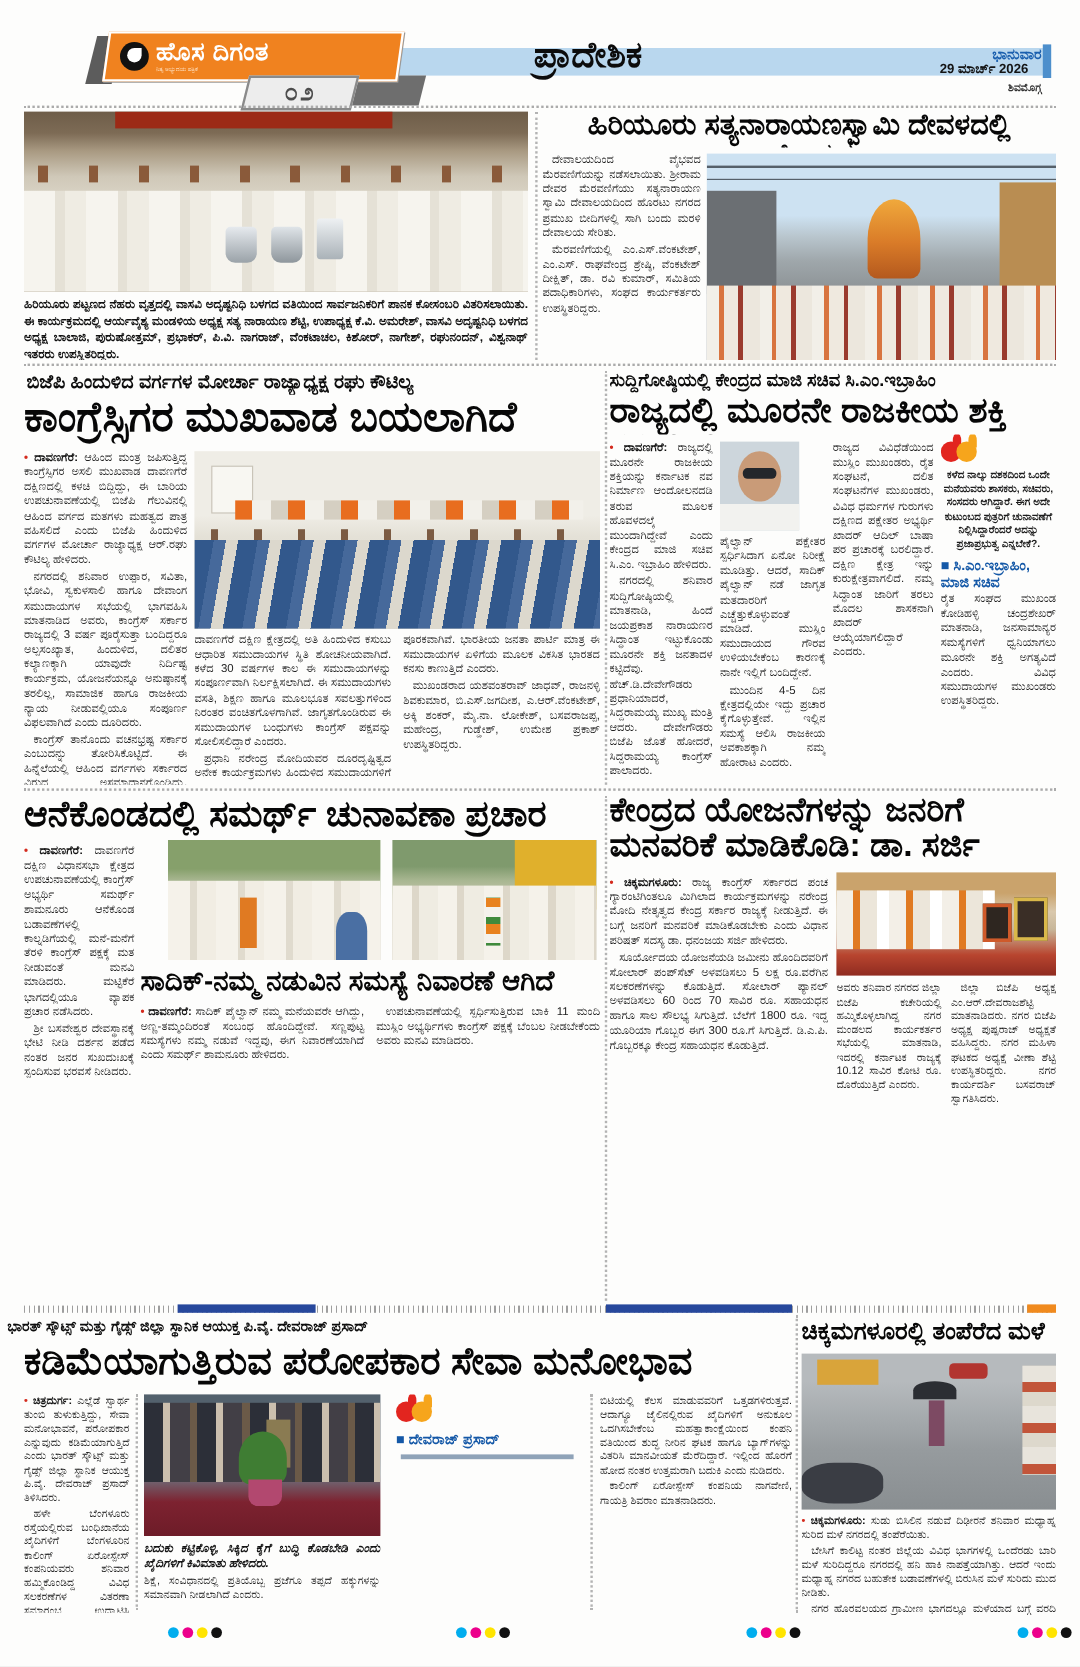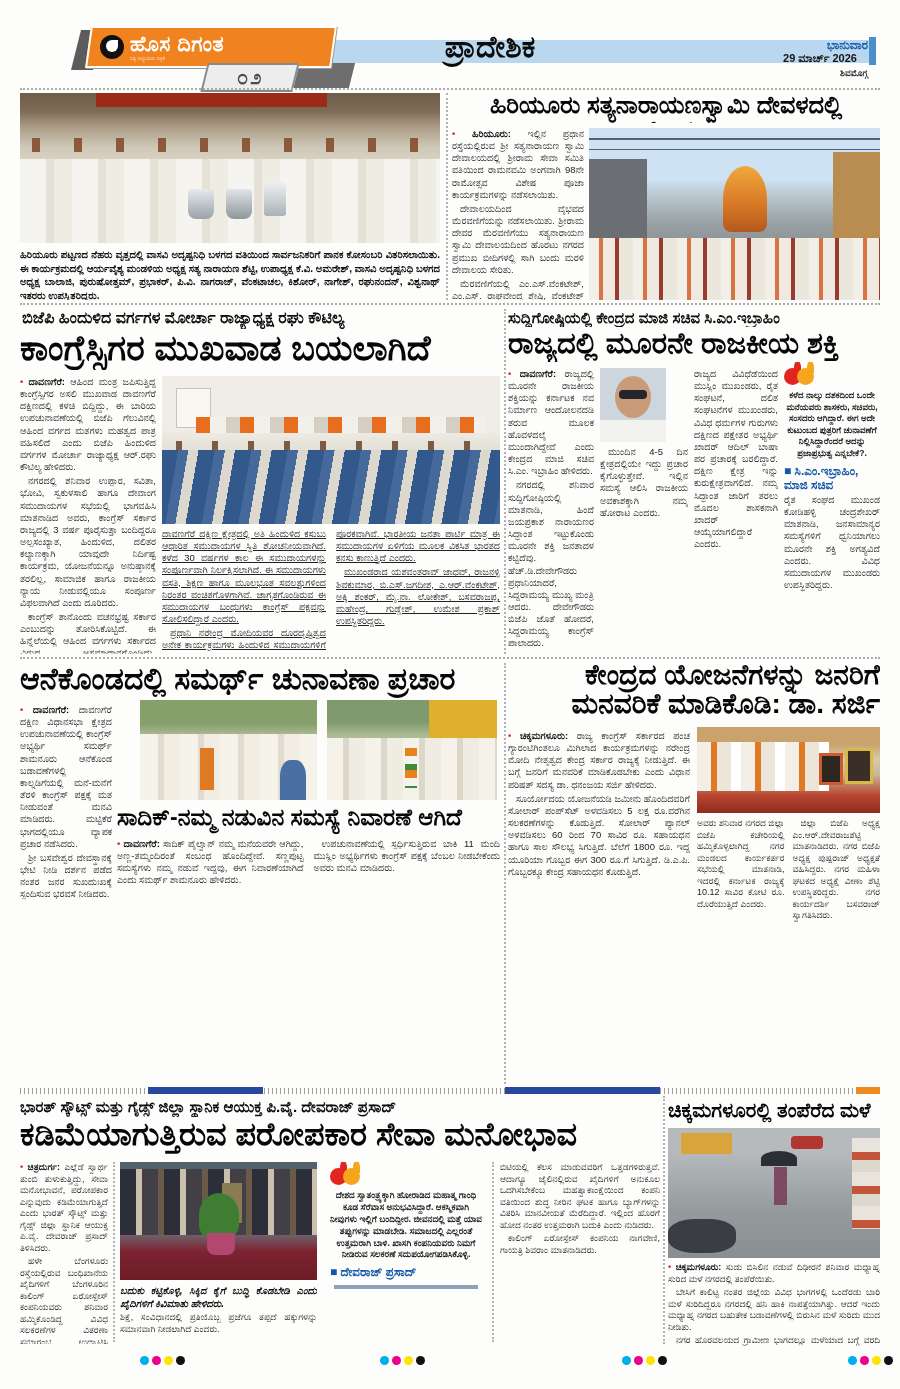--- a/index.html
+++ b/index.html
@@ -93,21 +93,20 @@
     <div style="bottom:16%;left:40%;width:26px;height:30px;border-radius:4px 4px 8px 8px;background:linear-gradient(180deg,#e6eaee,#9aa2a8);"></div>
     <div style="bottom:16%;left:49%;width:26px;height:30px;border-radius:4px 4px 8px 8px;background:linear-gradient(180deg,#dfe4e8,#8e969c);"></div>
     <div style="bottom:18%;left:58%;width:22px;height:34px;border-radius:3px;background:linear-gradient(180deg,#eef1f3,#aab2b8);"></div>
   </div>
   <div class="caption" style="position:absolute;left:20px;top:248px;width:420px;height:52px;">ಹಿರಿಯೂರು ಪಟ್ಟಣದ ನೆಹರು ವೃತ್ತದಲ್ಲಿ ವಾಸವಿ ಅದೃಷ್ಟನಿಧಿ ಬಳಗದ ವತಿಯಿಂದ ಸಾರ್ವಜನಿಕರಿಗೆ ಪಾನಕ ಕೋಸಂಬರಿ ವಿತರಿಸಲಾಯಿತು. ಈ ಕಾರ್ಯಕ್ರಮದಲ್ಲಿ ಆರ್ಯವೈಶ್ಯ ಮಂಡಳಿಯ ಅಧ್ಯಕ್ಷ ಸತ್ಯ ನಾರಾಯಣ ಶೆಟ್ಟಿ, ಉಪಾಧ್ಯಕ್ಷ ಕೆ.ವಿ. ಅಮರೇಶ್, ವಾಸವಿ ಅದೃಷ್ಟನಿಧಿ ಬಳಗದ ಅಧ್ಯಕ್ಷ ಬಾಲಾಜಿ, ಪುರುಷೋತ್ತಮ್, ಪ್ರಭಾಕರ್, ಪಿ.ವಿ. ನಾಗರಾಜ್, ವೆಂಕಟಾಚಲ, ಕಿಶೋರ್, ನಾಗೇಶ್, ರಘುನಂದನ್, ವಿಶ್ವನಾಥ್ ಇತರರು ಉಪಸ್ಥಿತರಿದ್ದರು.</div>
 
   <div class="vsep" style="left:446px;top:93px;height:207px;"></div>
 
   <div class="headline" style="position:absolute;left:452px;top:93px;width:428px;height:30px;font-size:24px;text-align:center;">ಹಿರಿಯೂರು ಸತ್ಯನಾರಾಯಣಸ್ವಾಮಿ ದೇವಳದಲ್ಲಿ ರಾಮೋತ್ಸವ</div>
   <div class="bodytext" style="position:absolute;left:452px;top:128px;width:132px;height:172px;">
-    <p class="first"><span class="bu"></span><span class="dl">ಹಿರಿಯೂರು</span><span>ಇಲ್ಲಿನ ಪ್ರಧಾನ ರಸ್ತೆಯಲ್ಲಿರುವ ಶ್ರೀ ಸತ್ಯನಾರಾಯಣ ಸ್ವಾಮಿ ದೇವಾಲಯದಲ್ಲಿ ಶ್ರೀರಾಮ ಸೇವಾ ಸಮಿತಿ ವತಿಯಿಂದ ರಾಮನವಮಿ ಅಂಗವಾಗಿ 98ನೇ ರಾಮೋತ್ಸವ ವಿಶೇಷ ಪೂಜಾ ಕಾರ್ಯಕ್ರಮಗಳನ್ನು ನಡೆಸಲಾಯಿತು.</span></p>
     <p>ದೇವಾಲಯದಿಂದ ವೈಭವದ ಮೆರವಣಿಗೆಯನ್ನು ನಡೆಸಲಾಯಿತು. ಶ್ರೀರಾಮ ದೇವರ ಮೆರವಣಿಗೆಯು ಸತ್ಯನಾರಾಯಣ ಸ್ವಾಮಿ ದೇವಾಲಯದಿಂದ ಹೊರಟು ನಗರದ ಪ್ರಮುಖ ಬೀದಿಗಳಲ್ಲಿ ಸಾಗಿ ಬಂದು ಮರಳಿ ದೇವಾಲಯ ಸೇರಿತು.</p>
     <p>ಮೆರವಣಿಗೆಯಲ್ಲಿ ಎಂ.ಎಸ್.ವೆಂಕಟೇಶ್, ಎಂ.ಎಸ್. ರಾಘವೇಂದ್ರ ಶ್ರೇಷ್ಠಿ, ವೆಂಕಟೇಶ್ ದೀಕ್ಷಿತ್, ಡಾ. ರವಿ ಕುಮಾರ್, ಸಮಿತಿಯ ಪದಾಧಿಕಾರಿಗಳು, ಸಂಘದ ಕಾರ್ಯಕರ್ತರು ಉಪಸ್ಥಿತರಿದ್ದರು.</p>
   </div>
   <div class="photo" style="left:589px;top:128px;width:291px;height:172px;background:linear-gradient(180deg,#cde2f2 0 30%,#b9c6ce 40%,#9fa7ab 52%,#8d9396 66%,#7e8486 100%);">
     <div style="top:18%;left:0;width:20%;height:50%;background:#6b6f73;"></div>
     <div style="top:14%;right:0;width:16%;height:56%;background:#b98d52;"></div>
     <div style="top:6%;left:0;right:0;height:2px;background:#55606a;"></div>
     <div style="top:12%;left:0;right:0;height:1px;background:#55606a;"></div>
     <div style="top:22%;left:46%;width:44px;height:66px;border-radius:50% 50% 8px 8px;background:linear-gradient(180deg,#f0a93c,#d97b28 55%,#b4591e);"></div>
     <div style="bottom:0;left:0;right:0;height:36%;background:repeating-linear-gradient(90deg,#f2efe8 0 10px,#d8743f 10px 14px,#efe9df 14px 26px,#9a3b2e 26px 30px,#ece7dd 30px 44px);"></div>
@@ -121,40 +120,41 @@
     <p class="first"><span class="bu"></span><span class="dl">ದಾವಣಗೆರೆ</span><span>ಆಹಿಂದ ಮಂತ್ರ ಜಪಿಸುತ್ತಿದ್ದ ಕಾಂಗ್ರೆಸ್ಸಿಗರ ಅಸಲಿ ಮುಖವಾಡ ದಾವಣಗೆರೆ ದಕ್ಷಿಣದಲ್ಲಿ ಕಳಚಿ ಬಿದ್ದಿದ್ದು, ಈ ಬಾರಿಯ ಉಪಚುನಾವಣೆಯಲ್ಲಿ ಬಿಜೆಪಿ ಗೆಲುವಿನಲ್ಲಿ ಆಹಿಂದ ವರ್ಗದ ಮತಗಳು ಮಹತ್ವದ ಪಾತ್ರ ವಹಿಸಲಿದೆ ಎಂದು ಬಿಜೆಪಿ ಹಿಂದುಳಿದ ವರ್ಗಗಳ ಮೋರ್ಚಾ ರಾಜ್ಯಾಧ್ಯಕ್ಷ ಆರ್.ರಘು ಕೌಟಿಲ್ಯ ಹೇಳಿದರು.</span></p>
     <p>ನಗರದಲ್ಲಿ ಶನಿವಾರ ಉಪ್ಪಾರ, ಸವಿತಾ, ಭೋವಿ, ಸ್ವಕುಳಸಾಲಿ ಹಾಗೂ ದೇವಾಂಗ ಸಮುದಾಯಗಳ ಸಭೆಯಲ್ಲಿ ಭಾಗವಹಿಸಿ ಮಾತನಾಡಿದ ಅವರು, ಕಾಂಗ್ರೆಸ್ ಸರ್ಕಾರ ರಾಜ್ಯದಲ್ಲಿ 3 ವರ್ಷ ಪೂರೈಸುತ್ತಾ ಬಂದಿದ್ದರೂ ಅಲ್ಪಸಂಖ್ಯಾತ, ಹಿಂದುಳಿದ, ದಲಿತರ ಕಲ್ಯಾಣಕ್ಕಾಗಿ ಯಾವುದೇ ನಿರ್ದಿಷ್ಟ ಕಾರ್ಯಕ್ರಮ, ಯೋಜನೆಯನ್ನೂ ಅನುಷ್ಠಾನಕ್ಕೆ ತರಲಿಲ್ಲ, ಸಾಮಾಜಿಕ ಹಾಗೂ ರಾಜಕೀಯ ನ್ಯಾಯ ನೀಡುವಲ್ಲಿಯೂ ಸಂಪೂರ್ಣ ವಿಫಲವಾಗಿದೆ ಎಂದು ದೂರಿದರು.</p>
     <p>ಕಾಂಗ್ರೆಸ್ ತಾನೊಂದು ವಚನಭ್ರಷ್ಟ ಸರ್ಕಾರ ಎಂಬುದನ್ನು ತೋರಿಸಿಕೊಟ್ಟಿದೆ. ಈ ಹಿನ್ನೆಲೆಯಲ್ಲಿ ಆಹಿಂದ ವರ್ಗಗಳು ಸರ್ಕಾರದ ವಿರುದ್ಧ ಅಸಮಾಧಾನಗೊಂಡಿದ್ದು, ಉಪಚುನಾವಣೆ ಫಲಿತಾಂಶವು 2028ರ ಸಾರ್ವತ್ರಿಕ ವಿಧಾನಸಭಾ ಚುನಾವಣೆಯಲ್ಲಿ ಬಿಜೆಪಿ ಸರ್ಕಾರ ಅಧಿಕಾರಕ್ಕೆ ಬರಲು ಮುನ್ನುಡಿ ಬರೆಯಲಿದೆ ಎಂದು ಅವರು ವಿಶ್ವಾಸ ವ್ಯಕ್ತಪಡಿಸಿದರು.</p>
   </div>
   <div class="photo" style="left:162px;top:376px;width:338px;height:148px;background:linear-gradient(180deg,#efede6 0 36%,#e4e1d7 48%,#d6d2c6 100%);">
     <div style="top:8%;left:4%;width:10%;height:26%;background:#f8f7f2;border:1px solid #c9c4b8;"></div>
     <div style="top:28%;left:10%;right:4%;height:16px;background:repeating-linear-gradient(90deg,#e86d1f 0 14px,#f2f0ea 14px 30px,#d5cfc2 30px 44px);"></div>
     <div style="top:44%;left:0;right:0;height:10px;background:repeating-linear-gradient(90deg,transparent 0 14px,#7b5b43 14px 20px,transparent 20px 36px);"></div>
     <div style="bottom:0;left:0;right:0;height:50%;background:repeating-linear-gradient(100deg,#32588c 0 16px,#46699b 16px 26px,#dcd8cd 26px 36px);"></div>
   </div>
-  <div class="bodytext" style="position:absolute;left:162px;top:528px;width:338px;height:126px;column-count:2;column-gap:10px;text-decoration:underline;">
+  <div class="bodytext" style="position:absolute;left:162px;top:528px;width:338px;height:126px;column-count:2;column-gap:10px;">
     <p class="first">ದಾವಣಗೆರೆ ದಕ್ಷಿಣ ಕ್ಷೇತ್ರದಲ್ಲಿ ಅತಿ ಹಿಂದುಳಿದ ಕಸುಬು ಆಧಾರಿತ ಸಮುದಾಯಗಳ ಸ್ಥಿತಿ ಶೋಚನೀಯವಾಗಿದೆ. ಕಳೆದ 30 ವರ್ಷಗಳ ಕಾಲ ಈ ಸಮುದಾಯಗಳನ್ನು ಸಂಪೂರ್ಣವಾಗಿ ನಿರ್ಲಕ್ಷಿಸಲಾಗಿದೆ. ಈ ಸಮುದಾಯಗಳು ವಸತಿ, ಶಿಕ್ಷಣ ಹಾಗೂ ಮೂಲಭೂತ ಸವಲತ್ತುಗಳಿಂದ ನಿರಂತರ ವಂಚಿತಗೊಳಗಾಗಿವೆ. ಜಾಗೃತಗೊಂಡಿರುವ ಈ ಸಮುದಾಯಗಳ ಬಂಧುಗಳು ಕಾಂಗ್ರೆಸ್ ಪಕ್ಷವನ್ನು ಸೋಲಿಸಲಿದ್ದಾರೆ ಎಂದರು.</p>
     <p>ಪ್ರಧಾನಿ ನರೇಂದ್ರ ಮೋದಿಯವರ ದೂರದೃಷ್ಟಿತ್ವದ ಅನೇಕ ಕಾರ್ಯಕ್ರಮಗಳು ಹಿಂದುಳಿದ ಸಮುದಾಯಗಳಿಗೆ ಪೂರಕವಾಗಿವೆ. ಭಾರತೀಯ ಜನತಾ ಪಾರ್ಟಿ ಮಾತ್ರ ಈ ಸಮುದಾಯಗಳ ಏಳಿಗೆಯ ಮೂಲಕ ವಿಕಸಿತ ಭಾರತದ ಕನಸು ಕಾಣುತ್ತಿದೆ ಎಂದರು.</p>
     <p>ಮುಖಂಡರಾದ ಯಶವಂತರಾವ್ ಜಾಧವ್, ರಾಜನಳ್ಳಿ ಶಿವಕುಮಾರ, ಬಿ.ಎಸ್.ಜಗದೀಶ, ಎ.ಆರ್.ವೆಂಕಟೇಶ್, ಅಕ್ಕಿ ಶಂಕರ್, ಮೈ.ನಾ. ಲೋಕೇಶ್, ಬಸವರಾಜಪ್ಪ, ಮಹೇಂದ್ರ, ಗುಡ್ಡೇಶ್, ಉಮೇಶ ಪ್ರಕಾಶ್ ಉಪಸ್ಥಿತರಿದ್ದರು.</p>
   </div>
 
   <div class="vsep" style="left:504px;top:309px;height:345px;"></div>
 
   <div class="kicker" style="position:absolute;left:508px;top:309px;width:372px;height:18px;font-size:15px;">ಸುದ್ದಿಗೋಷ್ಠಿಯಲ್ಲಿ ಕೇಂದ್ರದ ಮಾಜಿ ಸಚಿವ ಸಿ.ಎಂ.ಇಬ್ರಾಹಿಂ</div>
   <div class="headline" style="position:absolute;left:508px;top:328px;width:372px;height:34px;font-size:29px;">ರಾಜ್ಯದಲ್ಲಿ ಮೂರನೇ ರಾಜಕೀಯ ಶಕ್ತಿ ತರುತ್ತೇವೆ</div>
   <div class="bodytext" style="position:absolute;left:508px;top:368px;width:86px;height:286px;">
     <p class="first"><span class="bu"></span><span class="dl">ದಾವಣಗೆರೆ</span><span>ರಾಜ್ಯದಲ್ಲಿ ಮೂರನೇ ರಾಜಕೀಯ ಶಕ್ತಿಯನ್ನು ಕರ್ನಾಟಕ ನವ ನಿರ್ಮಾಣ ಆಂದೋಲನದಡಿ ತರುವ ಮೂಲಕ ಹೊವಳದಲ್ಕೆ ಮುಂದಾಗಿದ್ದೇವೆ ಎಂದು ಕೇಂದ್ರದ ಮಾಜಿ ಸಚಿವ ಸಿ.ಎಂ. ಇಬ್ರಾಹಿಂ ಹೇಳಿದರು.</span></p>
     <p>ನಗರದಲ್ಲಿ ಶನಿವಾರ ಸುದ್ದಿಗೋಷ್ಠಿಯಲ್ಲಿ ಮಾತನಾಡಿ, ಹಿಂದೆ ಜಯಪ್ರಕಾಶ ನಾರಾಯಣರ ಸಿದ್ಧಾಂತ ಇಟ್ಟುಕೊಂಡು ಮೂರನೇ ಶಕ್ತಿ ಜನತಾದಳ ಕಟ್ಟಿದೆವು. ಹೆಚ್.ಡಿ.ದೇವೇಗೌಡರು ಪ್ರಧಾನಿಯಾದರೆ, ಸಿದ್ದರಾಮಯ್ಯ ಮುಖ್ಯ ಮಂತ್ರಿ ಆದರು. ದೇವೇಗೌಡರು ಬಿಜೆಪಿ ಜೊತೆ ಹೋದರೆ, ಸಿದ್ದರಾಮಯ್ಯ ಕಾಂಗ್ರೆಸ್ ಪಾಲಾದರು.</p>
   </div>
   <div class="photo" style="left:600px;top:368px;width:66px;height:74px;background:#cdd6dc;">
     <div style="top:8px;left:15px;width:36px;height:42px;border-radius:50%;background:#c99b78;"></div>
     <div style="top:22px;left:19px;width:28px;height:9px;border-radius:4px;background:#23262b;"></div>
     <div style="bottom:0;left:0;right:0;height:22px;background:#f2f2ef;"></div>
   </div>
   <div class="bodytext" style="position:absolute;left:600px;top:446px;width:88px;height:208px;">
+    <p class="first">ಪೈಲ್ವಾನ್ ಪಕ್ಷೇತರ ಸ್ಪರ್ಧಿಸಿದಾಗ ಏನೋ ನಿರೀಕ್ಷೆ ಮೂಡಿತ್ತು. ಆದರೆ, ಸಾದಿಕ್ ಪೈಲ್ವಾನ್ ನಡೆ ಜಾಗೃತ ಮತದಾರರಿಗೆ ಎಚ್ಚೆತ್ತುಕೊಳ್ಳುವಂತೆ ಮಾಡಿದೆ. ಮುಸ್ಲಿಂ ಸಮುದಾಯದ ಗೌರವ ಉಳಿಯಬೇಕೆಂಬ ಕಾರಣಕ್ಕೆ ನಾನೇ ಇಲ್ಲಿಗೆ ಬಂದಿದ್ದೇನೆ.</p>
     <p>ಮುಂದಿನ 4-5 ದಿನ ಕ್ಷೇತ್ರದಲ್ಲಿಯೇ ಇದ್ದು ಪ್ರಚಾರ ಕೈಗೊಳ್ಳುತ್ತೇವೆ. ಇಲ್ಲಿನ ಸಮಸ್ಯೆ ಆಲಿಸಿ ರಾಜಕೀಯ ಅವಕಾಶಕ್ಕಾಗಿ ನಮ್ಮ ಹೋರಾಟ ಎಂದರು.</p>
   </div>
   <div class="bodytext" style="position:absolute;left:694px;top:368px;width:84px;height:286px;">
     <p class="first">ರಾಜ್ಯದ ವಿವಿಧೆಡೆಯಿಂದ ಮುಸ್ಲಿಂ ಮುಖಂಡರು, ರೈತ ಸಂಘಟನೆ, ದಲಿತ ಸಂಘಟನೆಗಳ ಮುಖಂಡರು, ವಿವಿಧ ಧರ್ಮಗಳ ಗುರುಗಳು ದಕ್ಷಿಣದ ಪಕ್ಷೇತರ ಅಭ್ಯರ್ಥಿ ಖಾದರ್ ಆದಿಲ್ ಬಾಷಾ ಪರ ಪ್ರಚಾರಕ್ಕೆ ಬರಲಿದ್ದಾರೆ. ದಕ್ಷಿಣ ಕ್ಷೇತ್ರ ಇನ್ನು ಕುರುಕ್ಷೇತ್ರವಾಗಲಿದೆ. ನಮ್ಮ ಸಿದ್ಧಾಂತ ಜಾರಿಗೆ ತರಲು ಮೊದಲ ಶಾಸಕನಾಗಿ ಖಾದರ್ ಆಯ್ಕೆಯಾಗಲಿದ್ದಾರೆ ಎಂದರು.</p>
   </div>
   <div class="quote-block" style="position:absolute;left:784px;top:362px;width:96px;height:128px;">
     <div class="qmarks">
         <span class="qm red"></span>
         <span class="qm yel"></span>
       </div>
@@ -184,41 +184,41 @@
     <div style="bottom:12%;left:46%;width:12px;height:40px;background:repeating-linear-gradient(180deg,#e8821f 0 8px,#f4f2ec 8px 16px,#3f8a3c 16px 22px);"></div>
   </div>
   <div class="headline" style="position:absolute;left:117px;top:806px;width:383px;height:28px;font-size:23px;">ಸಾದಿಕ್-ನಮ್ಮ ನಡುವಿನ ಸಮಸ್ಯೆ ನಿವಾರಣೆ ಆಗಿದೆ</div>
   <div class="bodytext" style="position:absolute;left:117px;top:838px;width:383px;height:246px;column-count:2;column-gap:10px;">
     <p class="first"><span class="bu"></span><span class="dl">ದಾವಣಗೆರೆ</span><span>ಸಾದಿಕ್ ಪೈಲ್ವಾನ್ ನಮ್ಮ ಮನೆಯವರೇ ಆಗಿದ್ದು, ಅಣ್ಣ-ತಮ್ಮಂದಿರಂತೆ ಸಂಬಂಧ ಹೊಂದಿದ್ದೇವೆ. ಸಣ್ಣಪುಟ್ಟ ಸಮಸ್ಯೆಗಳು ನಮ್ಮ ನಡುವೆ ಇದ್ದವು, ಈಗ ನಿವಾರಣೆಯಾಗಿದೆ ಎಂದು ಸಮರ್ಥ್ ಶಾಮನೂರು ಹೇಳಿದರು.</span></p>
     <p>ಉಪಚುನಾವಣೆಯಲ್ಲಿ ಸ್ಪರ್ಧಿಸುತ್ತಿರುವ ಬಾಕಿ 11 ಮಂದಿ ಮುಸ್ಲಿಂ ಅಭ್ಯರ್ಥಿಗಳು ಕಾಂಗ್ರೆಸ್ ಪಕ್ಷಕ್ಕೆ ಬೆಂಬಲ ನೀಡಬೇಕೆಂದು ಅವರು ಮನವಿ ಮಾಡಿದರು.</p>
   </div>
 
   <div class="vsep" style="left:504px;top:663px;height:421px;"></div>
 
-  <div class="headline" style="position:absolute;left:508px;top:660px;width:372px;height:64px;font-size:28px;text-align:right;">ಕೇಂದ್ರದ ಯೋಜನೆಗಳನ್ನು ಜನರಿಗೆ ಮನವರಿಕೆ ಮಾಡಿಕೊಡಿ: ಡಾ. ಸರ್ಜಿ</div>
+  <div class="headline" style="position:absolute;left:508px;top:660px;width:372px;height:64px;font-size:28px;">ಕೇಂದ್ರದ ಯೋಜನೆಗಳನ್ನು ಜನರಿಗೆ ಮನವರಿಕೆ ಮಾಡಿಕೊಡಿ: ಡಾ. ಸರ್ಜಿ</div>
   <div class="bodytext" style="position:absolute;left:508px;top:730px;width:182px;height:354px;">
     <p class="first"><span class="bu"></span><span class="dl">ಚಿಕ್ಕಮಗಳೂರು</span><span>ರಾಜ್ಯ ಕಾಂಗ್ರೆಸ್ ಸರ್ಕಾರದ ಪಂಚ ಗ್ಯಾರಂಟಿಗಿಂತಲೂ ಮಿಗಿಲಾದ ಕಾರ್ಯಕ್ರಮಗಳನ್ನು ನರೇಂದ್ರ ಮೋದಿ ನೇತೃತ್ವದ ಕೇಂದ್ರ ಸರ್ಕಾರ ರಾಜ್ಯಕ್ಕೆ ನೀಡುತ್ತಿದೆ. ಈ ಬಗ್ಗೆ ಜನರಿಗೆ ಮನವರಿಕೆ ಮಾಡಿಕೊಡಬೇಕು ಎಂದು ವಿಧಾನ ಪರಿಷತ್ ಸದಸ್ಯ ಡಾ. ಧನಂಜಯ ಸರ್ಜಿ ಹೇಳಿದರು.</span></p>
     <p>ಸೂರ್ಯೋದಯ ಯೋಜನೆಯಡಿ ಜಮೀನು ಹೊಂದಿದವರಿಗೆ ಸೋಲಾರ್ ಪಂಪ್‌ಸೆಟ್ ಅಳವಡಿಸಲು 5 ಲಕ್ಷ ರೂ.ವರೆಗಿನ ಸಲಕರಣೆಗಳನ್ನು ಕೊಡುತ್ತಿದೆ. ಸೋಲಾರ್ ಪ್ಯಾನಲ್ ಅಳವಡಿಸಲು 60 ರಿಂದ 70 ಸಾವಿರ ರೂ. ಸಹಾಯಧನ ಹಾಗೂ ಸಾಲ ಸೌಲಭ್ಯ ಸಿಗುತ್ತಿದೆ. ಬೆಲೆಗೆ 1800 ರೂ. ಇದ್ದ ಯೂರಿಯಾ ಗೊಬ್ಬರ ಈಗ 300 ರೂ.ಗೆ ಸಿಗುತ್ತಿದೆ. ಡಿ.ಎ.ಪಿ. ಗೊಬ್ಬರಕ್ಕೂ ಕೇಂದ್ರ ಸಹಾಯಧನ ಕೊಡುತ್ತಿದೆ.</p>
   </div>
   <div class="photo" style="left:697px;top:727px;width:183px;height:86px;background:linear-gradient(180deg,#caa36c 0 20%,#d9c8ac 38%,#c8b79a 55%,#b8452f 80%,#8f2b20 100%);">
     <div style="top:18%;left:0;width:72%;height:56%;background:repeating-linear-gradient(90deg,#f3efe7 0 14px,#e07a22 14px 20px,#ece6da 20px 34px,#ffffff 34px 44px);"></div>
     <div style="top:24%;right:4%;width:22px;height:30px;background:#3a2e26;border:3px solid #d9b84a;"></div>
     <div style="top:30%;right:20%;width:18px;height:26px;background:#2e2620;border:3px solid #cf5a2a;"></div>
   </div>
   <div class="bodytext" style="position:absolute;left:697px;top:818px;width:183px;height:266px;column-count:2;column-gap:8px;font-size:9px;">
     <p class="first">ಅವರು ಶನಿವಾರ ನಗರದ ಜಿಲ್ಲಾ ಬಿಜೆಪಿ ಕಚೇರಿಯಲ್ಲಿ ಹಮ್ಮಿಕೊಳ್ಳಲಾಗಿದ್ದ ನಗರ ಮಂಡಲದ ಕಾರ್ಯಕರ್ತರ ಸಭೆಯಲ್ಲಿ ಮಾತನಾಡಿ, ಇದರಲ್ಲಿ ಕರ್ನಾಟಕ ರಾಜ್ಯಕ್ಕೆ 10.12 ಸಾವಿರ ಕೋಟಿ ರೂ. ದೊರೆಯುತ್ತಿದೆ ಎಂದರು.</p>
     <p>ಜಿಲ್ಲಾ ಬಿಜೆಪಿ ಅಧ್ಯಕ್ಷ ಎಂ.ಆರ್.ದೇವರಾಜಶೆಟ್ಟಿ ಮಾತನಾಡಿದರು. ನಗರ ಬಿಜೆಪಿ ಅಧ್ಯಕ್ಷ ಪುಷ್ಪರಾಜ್ ಅಧ್ಯಕ್ಷತೆ ವಹಿಸಿದ್ದರು. ನಗರ ಮಹಿಳಾ ಘಟಕದ ಅಧ್ಯಕ್ಷೆ ವೀಣಾ ಶೆಟ್ಟಿ ಉಪಸ್ಥಿತರಿದ್ದರು. ನಗರ ಕಾರ್ಯದರ್ಶಿ ಬಸವರಾಜ್ ಸ್ವಾಗತಿಸಿದರು.</p>
   </div>
 
   <div class="tick-sep" style="left:20px;top:1088px;width:860px;"></div>
   <div class="seg" style="left:148px;top:1087px;width:115px;background:#27489c;"></div>
   <div class="seg" style="left:505px;top:1087px;width:155px;background:#27489c;"></div>
   <div class="seg" style="left:856px;top:1087px;width:24px;background:#f08a1e;"></div>
 
-  <div class="kicker" style="position:absolute;left:20px;top:1098px;width:640px;height:19px;font-size:15px;">ಭಾರತ್ ಸ್ಕೌಟ್ಸ್ ಮತ್ತು ಗೈಡ್ಸ್ ಜಿಲ್ಲಾ ಸ್ಥಾನಿಕ ಆಯುಕ್ತ ಪಿ.ವೈ. ದೇವರಾಜ್ ಪ್ರಸಾದ್</div>
+  <div class="kicker" style="position:absolute;left:6px;top:1098px;width:640px;height:19px;font-size:12px;">ಭಾರತ್ ಸ್ಕೌಟ್ಸ್ ಮತ್ತು ಗೈಡ್ಸ್ ಜಿಲ್ಲಾ ಸ್ಥಾನಿಕ ಆಯುಕ್ತ ಪಿ.ವೈ. ದೇವರಾಜ್ ಪ್ರಸಾದ್</div>
   <div class="headline" style="position:absolute;left:20px;top:1118px;width:640px;height:38px;font-size:32px;">ಕಡಿಮೆಯಾಗುತ್ತಿರುವ ಪರೋಪಕಾರ ಸೇವಾ ಮನೋಭಾವ</div>
   <div class="bodytext" style="position:absolute;left:20px;top:1162px;width:88px;height:182px;font-size:9px;">
     <p class="first"><span class="bu"></span><span class="dl">ಚಿತ್ರದುರ್ಗ</span><span>ಎಲ್ಲೆಡೆ ಸ್ವಾರ್ಥ ತುಂಬಿ ತುಳುಕುತ್ತಿದ್ದು, ಸೇವಾ ಮನೋಭಾವನೆ, ಪರೋಪಕಾರ ಎನ್ನುವುದು ಕಡಿಮೆಯಾಗುತ್ತಿದೆ ಎಂದು ಭಾರತ್ ಸ್ಕೌಟ್ಸ್ ಮತ್ತು ಗೈಡ್ಸ್ ಜಿಲ್ಲಾ ಸ್ಥಾನಿಕ ಆಯುಕ್ತ ಪಿ.ವೈ. ದೇವರಾಜ್ ಪ್ರಸಾದ್ ತಿಳಿಸಿದರು.</span></p>
     <p>ಹಳೇ ಬೆಂಗಳೂರು ರಸ್ತೆಯಲ್ಲಿರುವ ಬಂಧಿಖಾನೆಯ ಖೈದಿಗಳಿಗೆ ಬೆಂಗಳೂರಿನ ಕಾಲಿಂಗ್ ಏರೋಸ್ಪೇಸ್ ಕಂಪನಿಯವರು ಶನಿವಾರ ಹಮ್ಮಿಕೊಂಡಿದ್ದ ವಿವಿಧ ಸಲಕರಣೆಗಳ ವಿತರಣಾ ಸಮಾರಂಭ ಉದ್ಘಾಟಿಸಿ ಮಾತನಾಡಿದರು.</p>
 
   </div>
   <div class="vsep" style="left:113px;top:1162px;height:180px;"></div>
   <div class="photo" style="left:120px;top:1162px;width:197px;height:118px;background:linear-gradient(180deg,#53616d 0 44%,#6b7884 56%,#7d2230 76%,#6d1c28 100%);">
     <div style="top:6%;left:0;right:0;height:56%;background:repeating-linear-gradient(90deg,#2c2f38 0 16px,#cbbfae 16px 22px,#423f46 22px 38px,#6b5a48 38px 44px);"></div>
     <div style="top:18%;left:52%;width:20px;height:40px;background:#8a7b52;"></div>
@@ -227,21 +227,20 @@
   </div>
   <div class="subcap" style="position:absolute;left:120px;top:1284px;width:197px;height:26px;">ಬದುಕು ಕಟ್ಟಿಕೊಳ್ಳಿ, ಸಿಕ್ಕಿದ ಕೈಗೆ ಬುದ್ಧಿ ಕೊಡಬೇಡಿ ಎಂದು ಖೈದಿಗಳಿಗೆ ಕಿವಿಮಾತು ಹೇಳಿದರು.</div>
   <div class="bodytext" style="position:absolute;left:120px;top:1312px;width:197px;height:32px;font-size:9px;">
     <p class="first">ಶಿಕ್ಷೆ, ಸಂವಿಧಾನದಲ್ಲಿ ಪ್ರತಿಯೊಬ್ಬ ಪ್ರಜೆಗೂ ತಪ್ಪದೆ ಹಕ್ಕುಗಳನ್ನು ಸಮಾನವಾಗಿ ನೀಡಲಾಗಿದೆ ಎಂದರು.</p>
   </div>
   <div class="quote-block" style="position:absolute;left:330px;top:1162px;width:152px;height:140px;">
     <div class="qmarks">
         <span class="qm red"></span>
         <span class="qm yel"></span>
       </div>
-    <div class="quote-text" style="font-size:8.8px;">ದೇಶದ ಸ್ವಾತಂತ್ರ್ಯಕ್ಕಾಗಿ ಹೋರಾಡಿದ ಮಹಾತ್ಮ ಗಾಂಧಿ ಕೂಡ ಸೆರೆವಾಸ ಅನುಭವಿಸಿದ್ದಾರೆ. ಆಕಸ್ಮಿಕವಾಗಿ ನೀವುಗಳು ಇಲ್ಲಿಗೆ ಬಂದಿದ್ದೀರ. ಜೀವನದಲ್ಲಿ ಮತ್ತೆ ಯಾವ ತಪ್ಪುಗಳನ್ನು ಮಾಡಬೇಡಿ. ಸಮಾಜದಲ್ಲಿ ಎಲ್ಲರಂತೆ ಉತ್ತಮರಾಗಿ ಬಾಳಿ. ಖಾಸಗಿ ಕಂಪನಿಯವರು ನಿಮಗೆ ನೀಡಿರುವ ಸಲಕರಣೆ ಸದುಪಯೋಗಪಡಿಸಿಕೊಳ್ಳಿ.</div>
     <div class="quote-attr">ದೇವರಾಜ್ ಪ್ರಸಾದ್</div>
     <div class="quote-rule"></div>
   </div>
   <div class="vsep" style="left:492px;top:1162px;height:180px;"></div>
   <div class="bodytext" style="position:absolute;left:500px;top:1162px;width:160px;height:182px;font-size:9px;">
     <p class="first">ಬಿಟಿಯಲ್ಲಿ ಕೆಲಸ ಮಾಡುವವರಿಗೆ ಒತ್ತಡಗಳಿರುತ್ತವೆ. ಆದಾಗ್ಯೂ ಜೈಲಿನಲ್ಲಿರುವ ಖೈದಿಗಳಿಗೆ ಅನುಕೂಲ ಒದಗಿಸಬೇಕೆಂಬ ಮಹತ್ವಾಕಾಂಕ್ಷೆಯಿಂದ ಕಂಪನಿ ವತಿಯಿಂದ ಶುದ್ಧ ನೀರಿನ ಘಟಕ ಹಾಗೂ ಬ್ಯಾಗ್‌ಗಳನ್ನು ವಿತರಿಸಿ ಮಾನವೀಯತೆ ಮೆರೆದಿದ್ದಾರೆ. ಇಲ್ಲಿಂದ ಹೊರಗೆ ಹೋದ ನಂತರ ಉತ್ತಮರಾಗಿ ಬದುಕಿ ಎಂದು ನುಡಿದರು.</p>
     <p>ಕಾಲಿಂಗ್ ಏರೋಸ್ಪೇಸ್ ಕಂಪನಿಯ ನಾಗವೇಣಿ, ಗಾಯತ್ರಿ ಶಿವರಾಂ ಮಾತನಾಡಿದರು.</p>
   </div>
 
   <div class="vsep" style="left:663px;top:1096px;height:248px;"></div>

